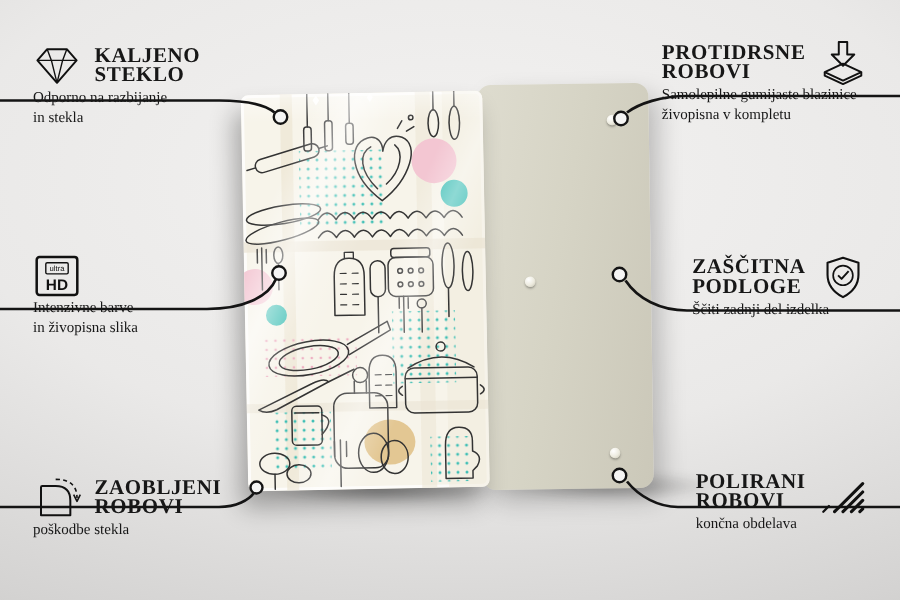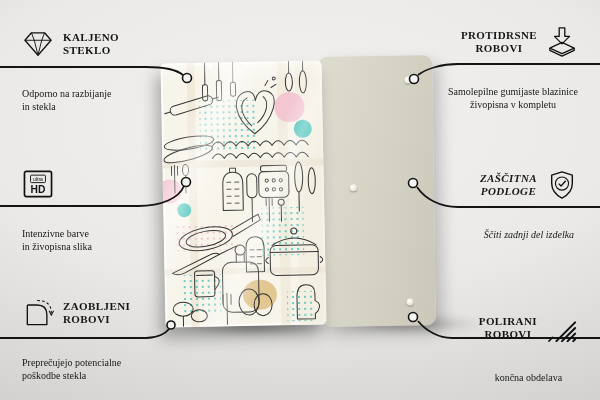--- a/index.html
+++ b/index.html
@@ -38,28 +38,28 @@
   .gloss{position:absolute;inset:0;pointer-events:none;
     background:
       linear-gradient(115deg, rgba(255,255,255,0) 18%, rgba(255,255,255,.55) 28%, rgba(255,255,255,.14) 37%, rgba(255,255,255,0) 44%, rgba(255,255,255,0) 52%, rgba(255,255,255,.38) 61%, rgba(255,255,255,0) 71%),
       linear-gradient(180deg, rgba(255,255,255,.5) 0%, rgba(255,255,255,0) 7%);
   }
   
   .connectors{position:absolute;inset:0;z-index:5;pointer-events:none;}
   
   .callout{position:absolute;z-index:6;}
   .callout .head{display:flex;align-items:center;gap:9px;height:32px;}
-  .callout .title{font-weight:bold;font-size:11px;line-height:13px;letter-spacing:.4px;white-space:nowrap;}
-  .callout .desc{font-size:10px;line-height:12.5px;margin-top:28px;}
+  .callout .title{font-weight:bold;font-size:14px;line-height:13px;letter-spacing:.4px;white-space:nowrap;}
+  .callout .desc{font-size:10px;line-height:12.5px;margin-top:0;}
   .callout .desc div{white-space:nowrap;}
   .callout.left{left:0;padding-left:22px;text-align:left;}
-  .callout.right{right:0;padding-right:22px;text-align:center;}
+  .callout.right{right:0;padding-right:22px;text-align:left;}
   .callout.right .head{justify-content:flex-end;}
-  .callout.l1{top:28px;} .callout.l2{top:168px;} .callout.l3{top:297px;}
-  .callout.r1{top:26px;} .callout.r2{top:169px;font-style:italic;} .callout.r3{top:312px;}
+  .callout.l1{top:28px;} .callout.l2{top:168px;} .callout.l3{top:316px;}
+  .callout.r1{top:26px;} .callout.r2{top:169px;} .callout.r3{top:312px;}
   .icon{display:inline-flex;width:32px;height:32px;align-items:center;justify-content:center;flex:0 0 auto;}
   .icon svg{display:block;}
 </style>
 </head>
 <body>
 
 <div class="floor-shadow s1"></div>
 <div class="floor-shadow s2"></div>
 
 <div class="back-panel">
@@ -258,21 +258,20 @@
         <path d="M17 2 Q33 2 33 16" stroke-dasharray="3 2.5" stroke-width="1.2"></path>
         <path d="M30.5 13.5 L33 18.5 L35.5 13.5" stroke-width="1.2"></path>
       </svg>
     </span>
     <div class="title">
       <div>ZAOBLJENI</div>
       <div>ROBOVI</div>
     </div>
   </div>
   <div class="desc">
-    <div>Preprečujejo potencialne</div>
     <div>poškodbe stekla</div>
   </div>
 </div>
 
 <div class="callout right r1">
   <div class="head">
     <div class="title">
       <div>PROTIDRSNE</div>
       <div>ROBOVI</div>
     </div>

